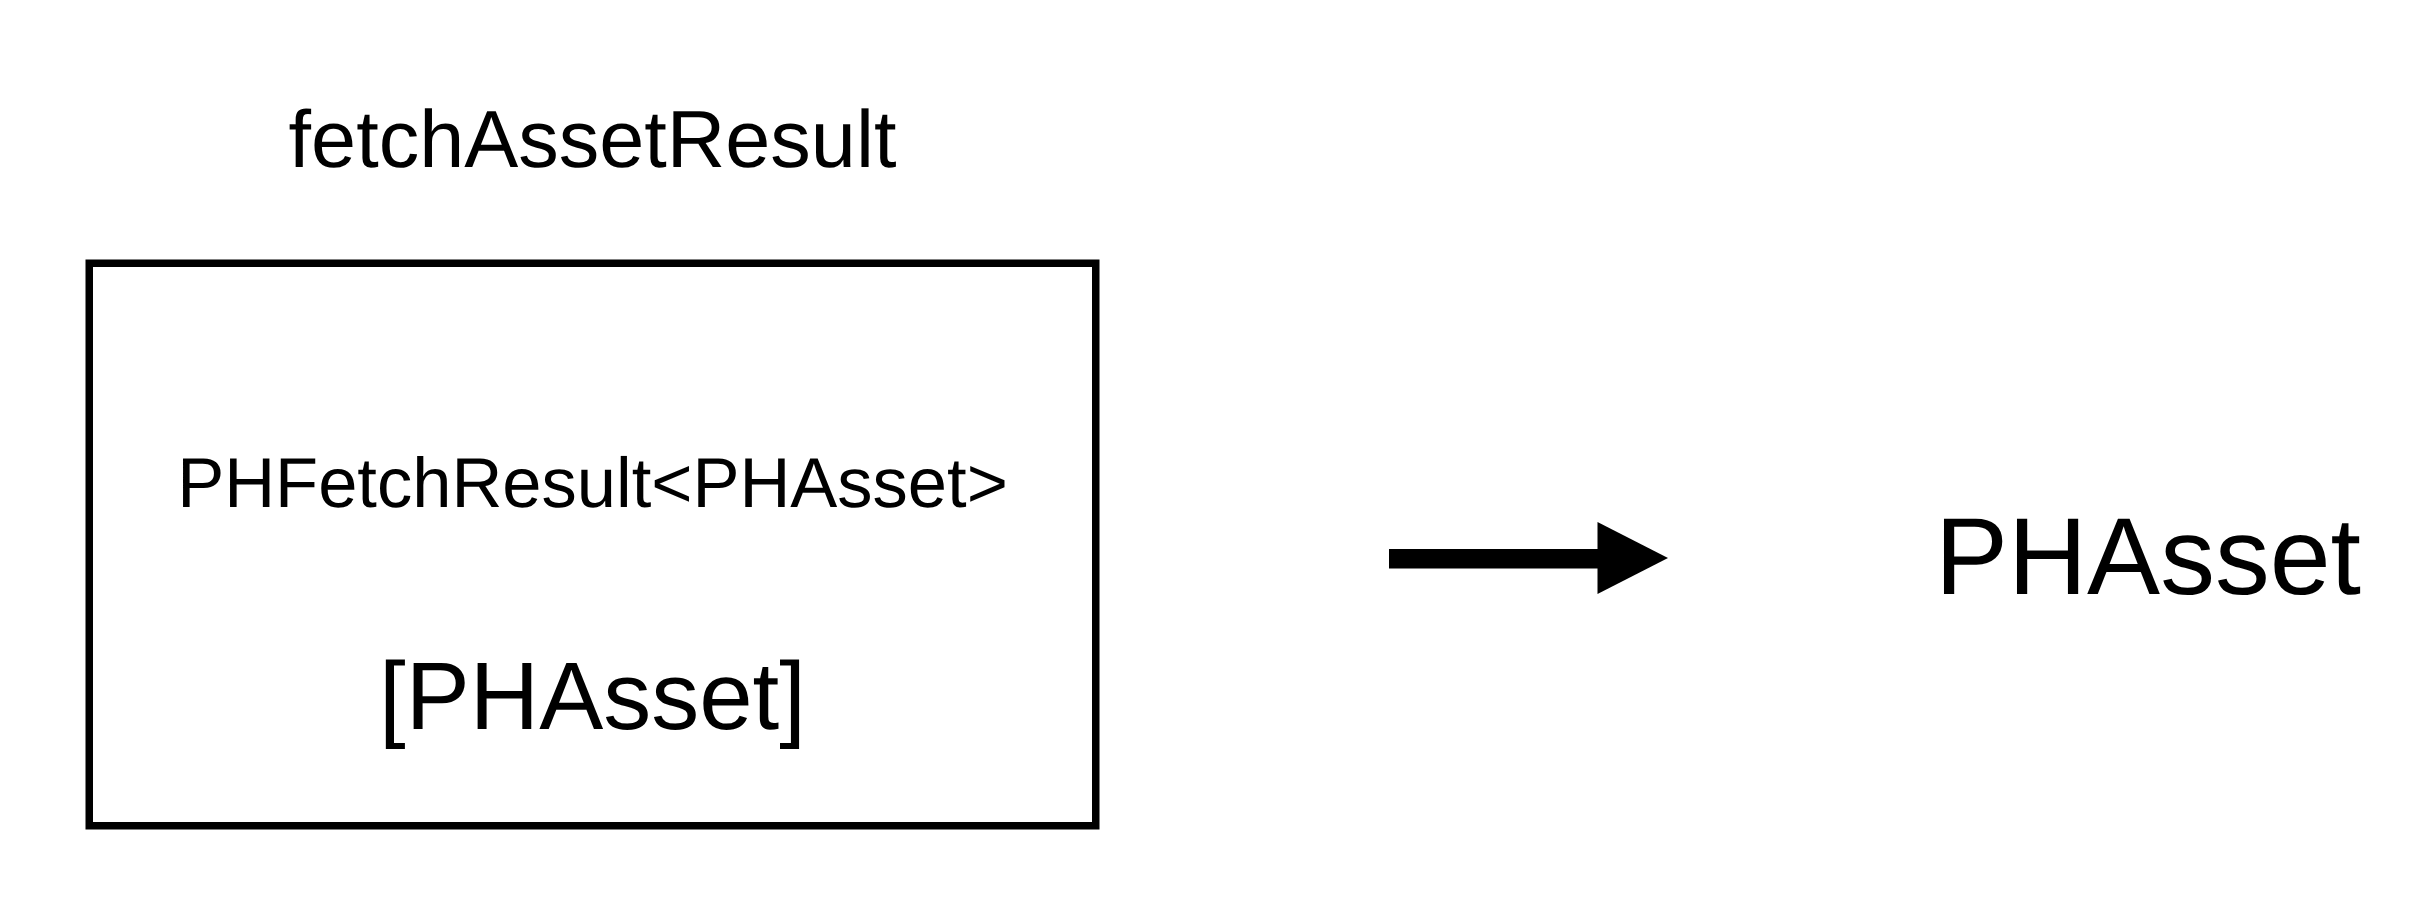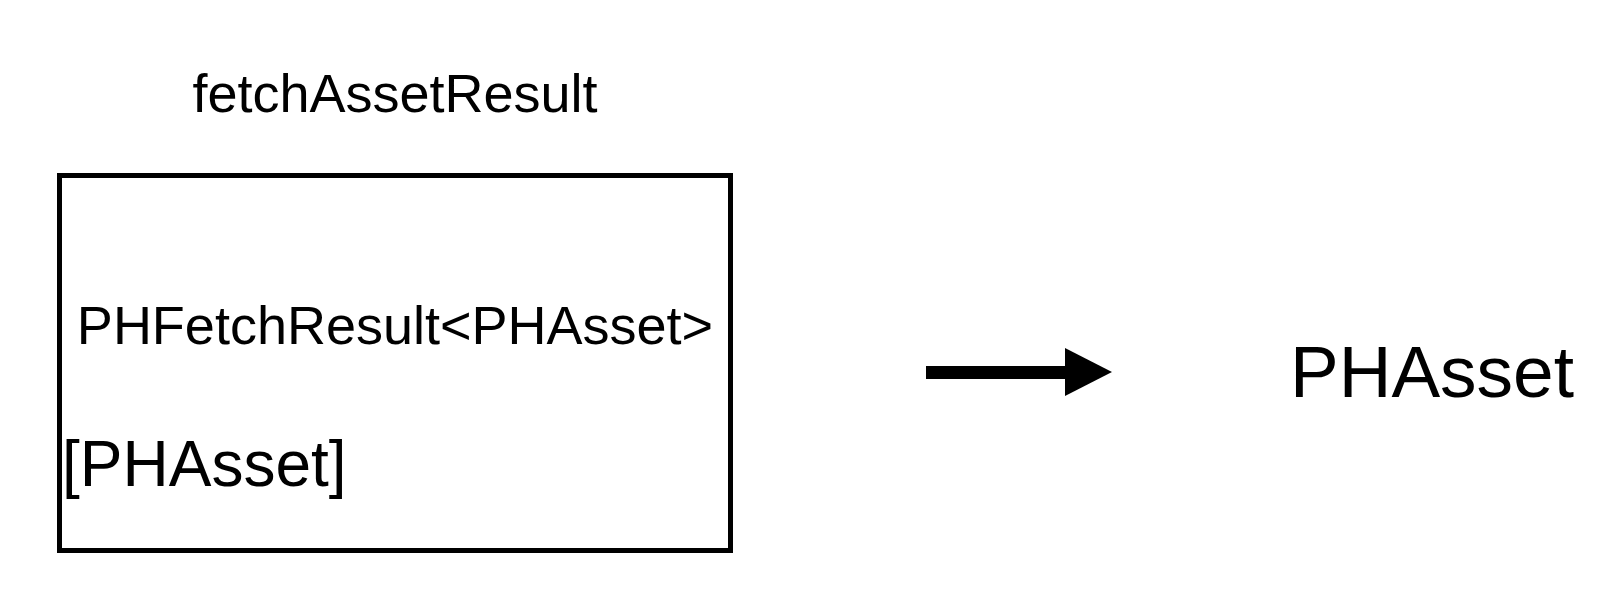--- a/index.html
+++ b/index.html
@@ -36,29 +36,29 @@
     height: 380px;
     border: 5px solid var(--ink);
     background: var(--bg);
   }
   .fetch-box .type-line {
     position: absolute;
     top: 116px;
     left: 0;
     width: 100%;
     text-align: center;
-    font-size: 54px;
+    font-size: 47px;
     white-space: nowrap;
   }
   .fetch-box .conceptual-line {
     position: absolute;
     top: 249px;
     left: 0;
     width: 100%;
-    text-align: left;
+    text-align: center;
     font-size: 64px;
     white-space: nowrap;
   }
   .arrow-label {
     position: absolute;
     left: 780px;
     top: 240px;
     font-size: 54px;
     white-space: nowrap;
   }

